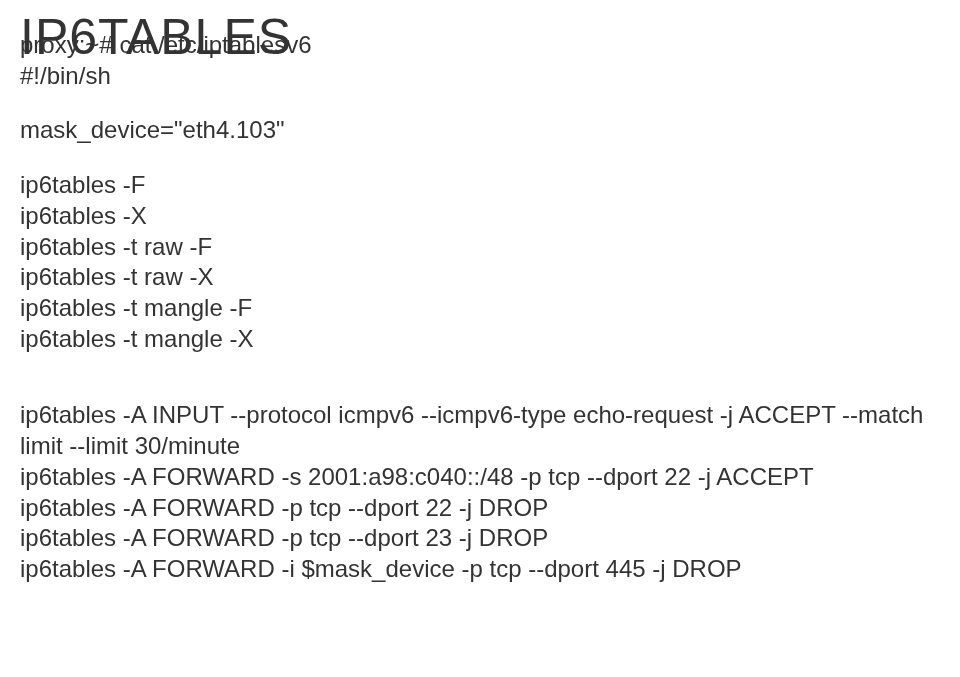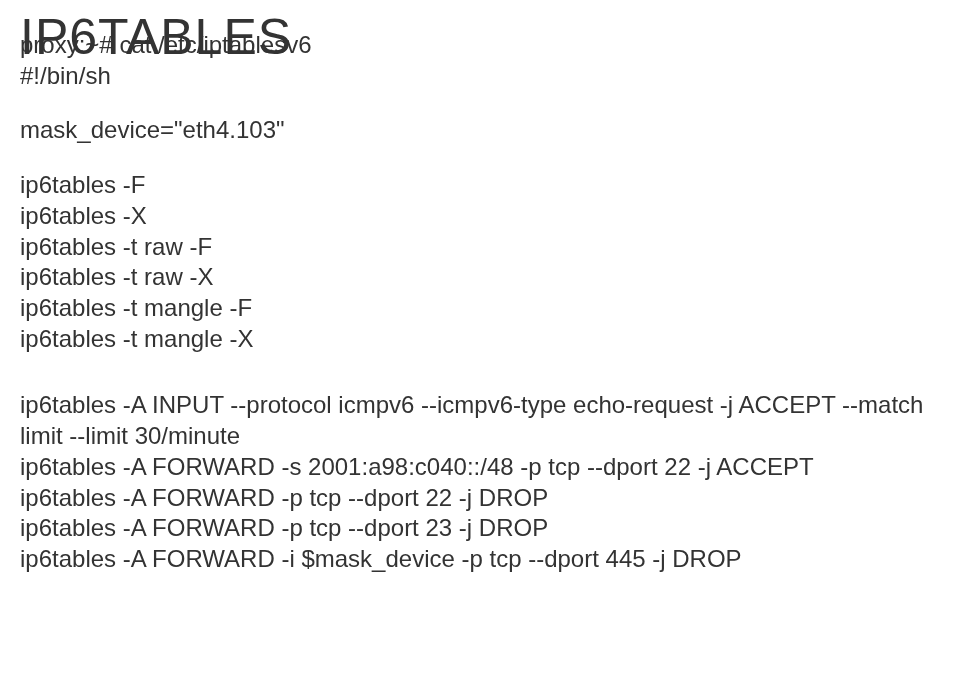--- a/index.html
+++ b/index.html
@@ -25,21 +25,21 @@
       font-weight: normal;
     }
     .block {
       margin-top: 16px;
       font-size: 24px;
       line-height: 1.28;
       white-space: pre-wrap;
       color: #333333;
     }
     .mt-big {
-      margin-top: 36px;
+      margin-top: 46px;
     }
     .mt-negative {
       margin-top: -36px;
     }
     .mt-med {
       margin-top: 24px;
     }
   </style>
 </head>
 <body>

